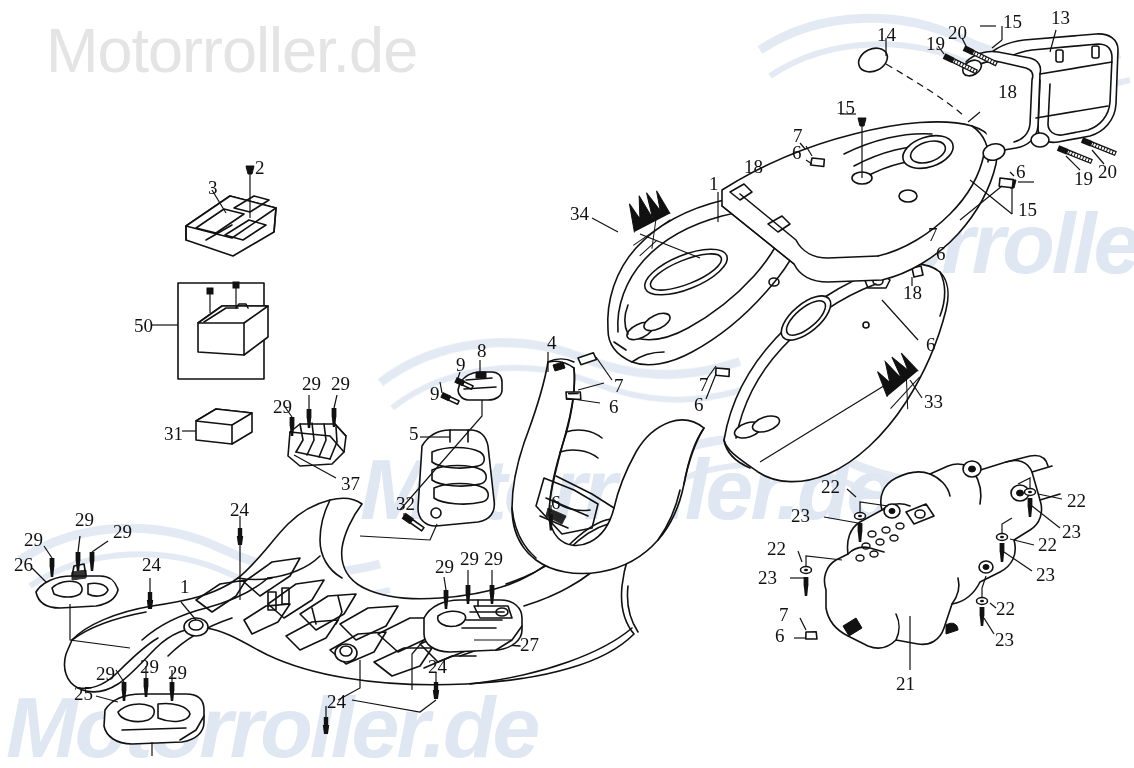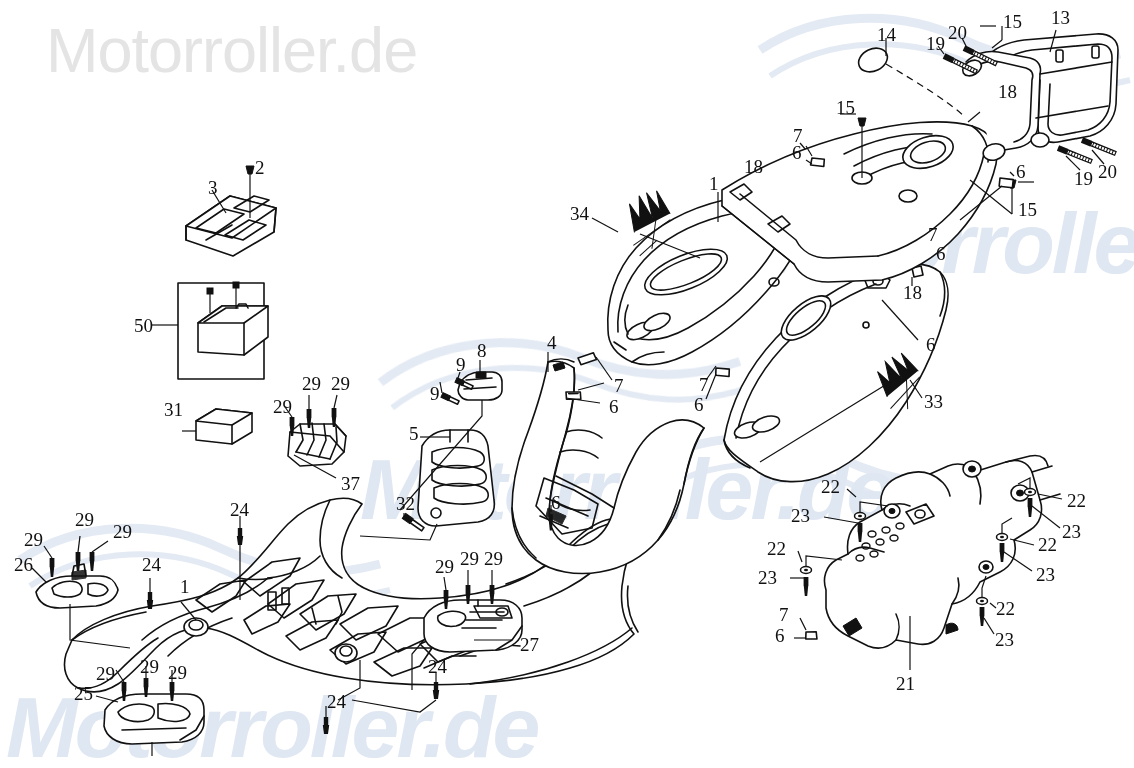--- a/index.html
+++ b/index.html
@@ -654,21 +654,21 @@
     <g transform="translate(806,632) rotate(10)">
       <path class="s" d="M0,0 L10,-2 L12,5 L1,7 Z"></path>
     </g>
     <path class="ld" d="M806,630 L800,618"></path>
     <path class="ld" d="M806,638 L794,638"></path>
   </svg>
 
   <div class="lbl" style="left:255px;top:158px">2</div>
   <div class="lbl" style="left:208px;top:178px">3</div>
   <div class="lbl" style="left:134px;top:316px">50</div>
-  <div class="lbl" style="left:164px;top:400px">31</div>
+  <div class="lbl" style="left:164px;top:424px">31</div>
   <div class="lbl" style="left:273px;top:397px">29</div>
   <div class="lbl" style="left:302px;top:374px">29</div>
   <div class="lbl" style="left:331px;top:374px">29</div>
   <div class="lbl" style="left:341px;top:474px">37</div>
   <div class="lbl" style="left:14px;top:555px">26</div>
   <div class="lbl" style="left:24px;top:530px">29</div>
   <div class="lbl" style="left:75px;top:510px">29</div>
   <div class="lbl" style="left:113px;top:522px">29</div>
   <div class="lbl" style="left:142px;top:555px">24</div>
   <div class="lbl" style="left:230px;top:500px">24</div>

